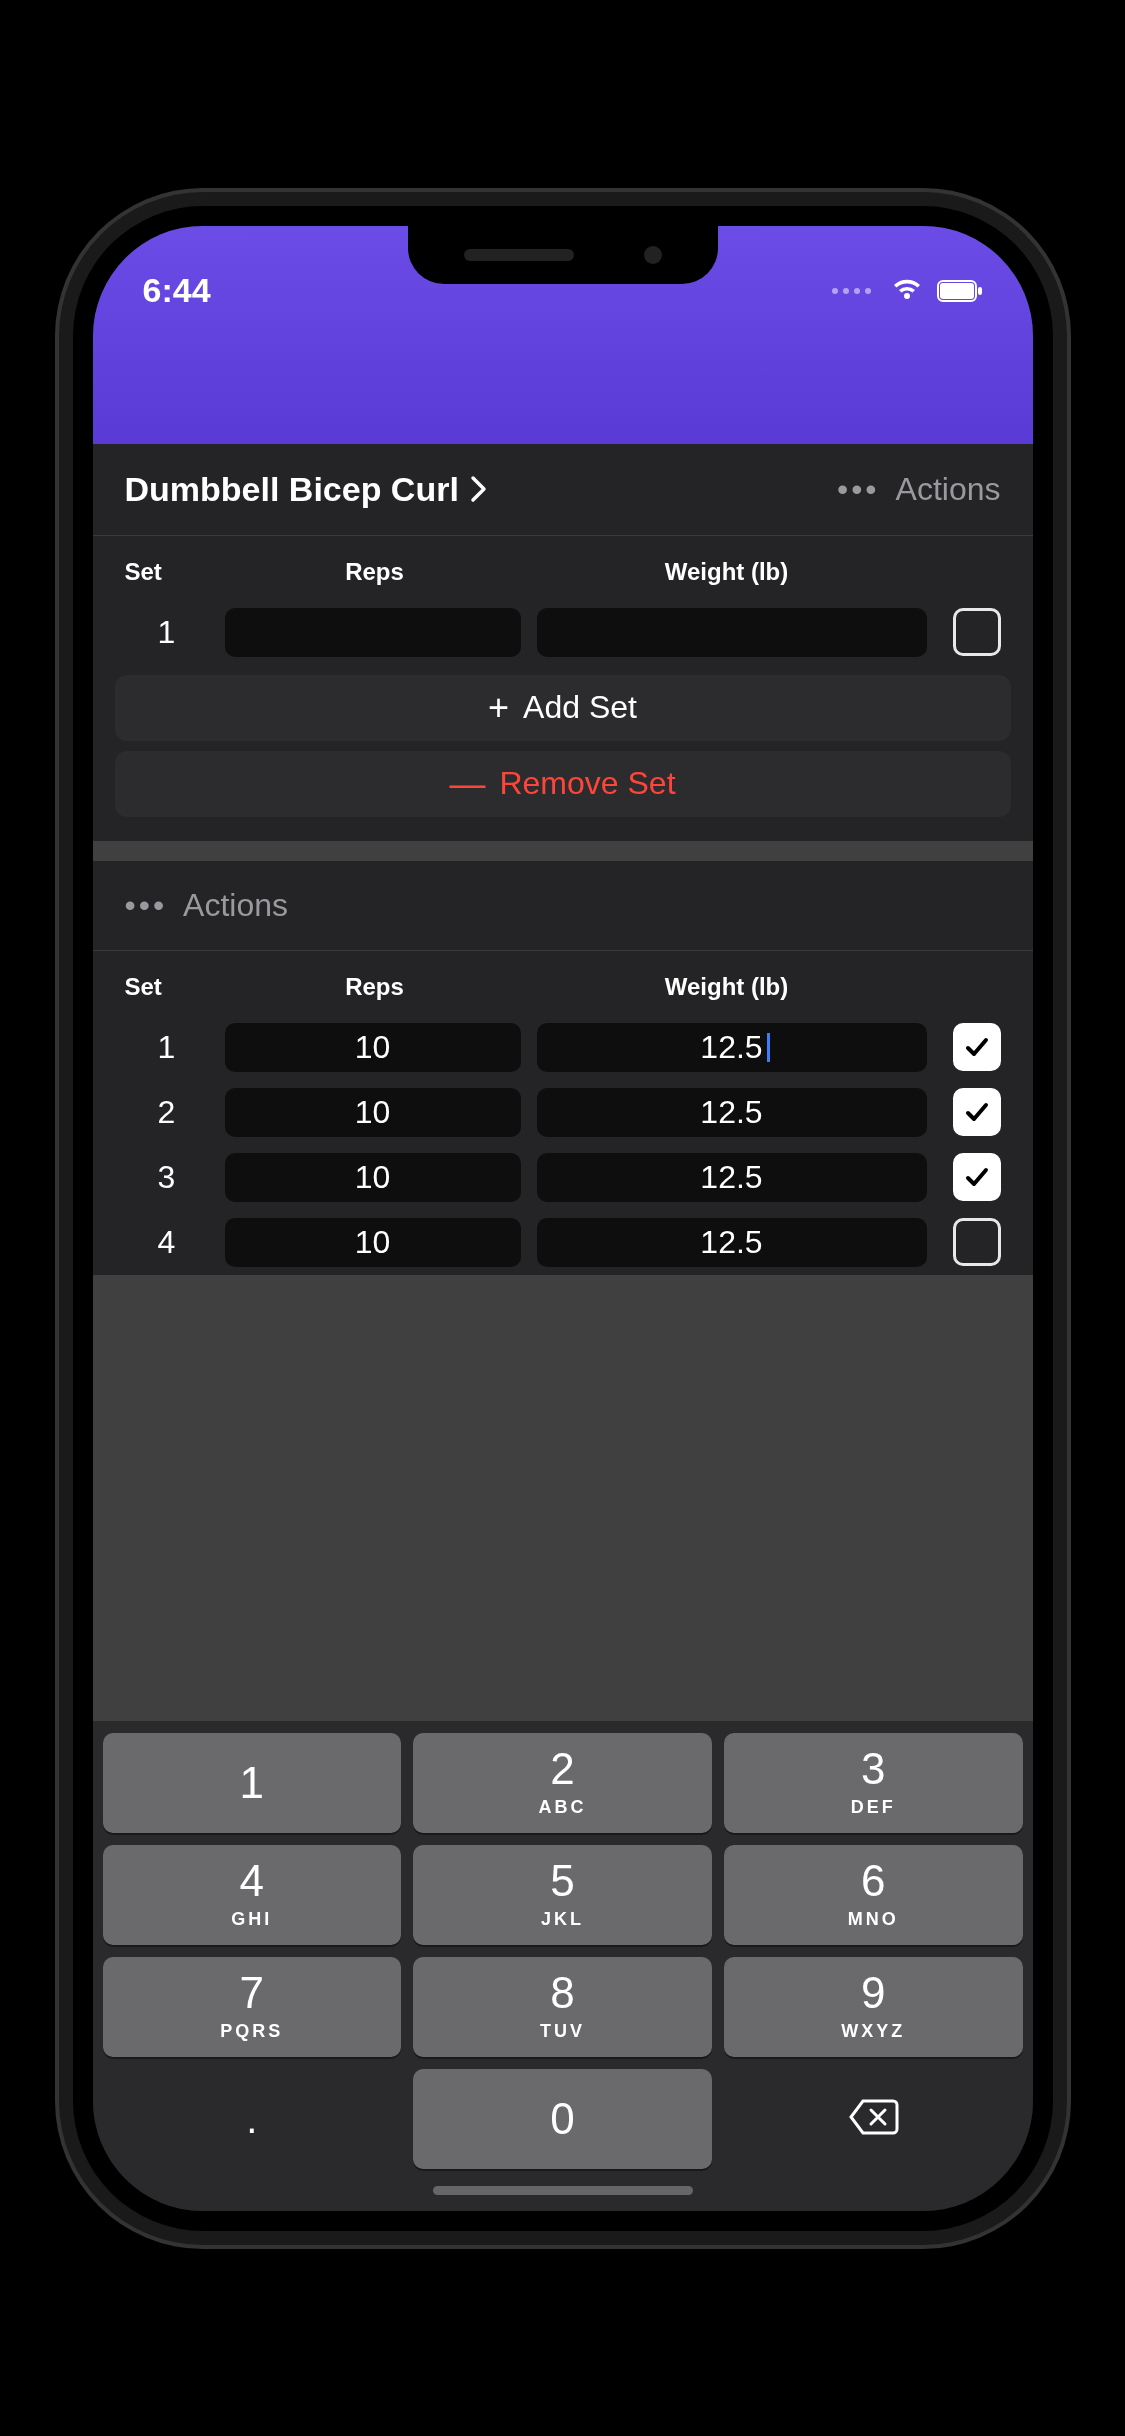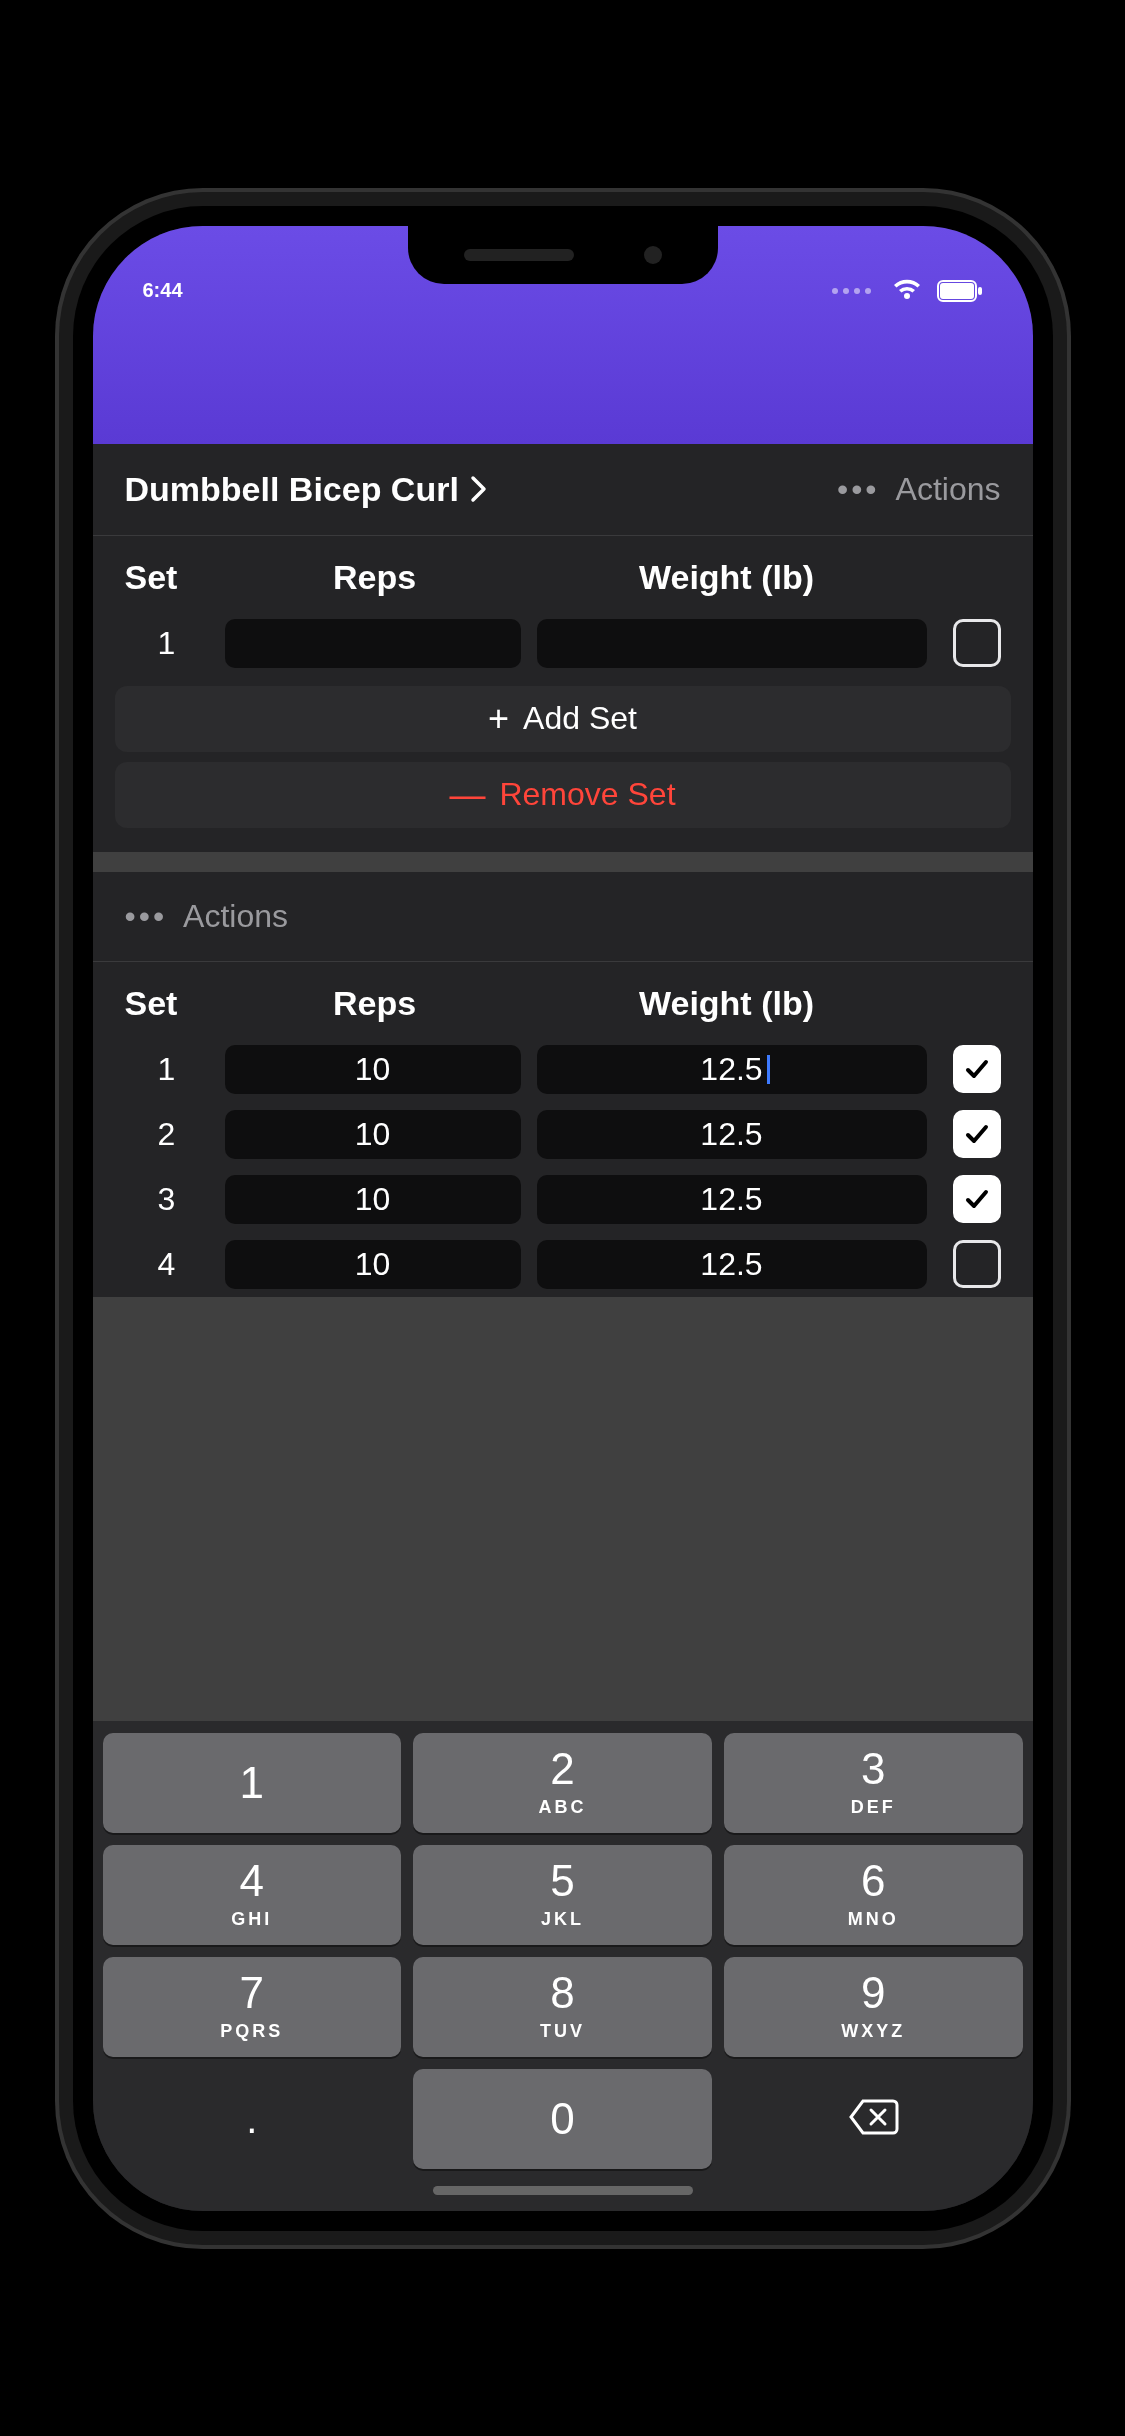--- a/index.html
+++ b/index.html
@@ -42,21 +42,21 @@
     padding-top: 30px;
     height: 218px;
     flex: 0 0 auto;
     color: #fff;
     position: relative;
   }
   .statusbar {
     height: 70px;
     display:flex; align-items:center; justify-content:space-between;
     padding: 0 50px;
-    font-size: 20px; font-weight:600;
+    font-size: 34px; font-weight:600;
   }
   .status-right { display:flex; align-items:center; gap:14px; }
   .dots { display:flex; gap:5px; opacity:0.5; margin-right:6px;}
   .dots span{ width:6px;height:6px;background:#fff;border-radius:50%;}
   .wifi-icon svg, .batt-icon svg { display:block; }
   .nav {
     display:flex; align-items:center;
     padding: 18px 40px 0 40px;
     position:relative;
     height: 90px;
@@ -84,21 +84,21 @@
     padding: 26px 32px;
     border-bottom: 1px solid #3a3a3c;
   }
   .ex-title { color:#fff; font-size:34px; font-weight:600; display:flex; align-items:center; gap:10px;}
   .actions { color:#9a9a9e; font-size:32px; display:flex; align-items:center; gap:16px;}
   .ellipsis { letter-spacing:3px; }
   
   .thead {
     display:flex; align-items:center;
     padding: 22px 32px 14px 32px;
-    color:#fff; font-size:34px; font-weight:600;
+    color:#fff; font-size:24px; font-weight:600;
   }
   .col-set { width:100px; }
   .col-reps { width:300px; text-align:center;}
   .col-weight { flex:1; text-align:center;}
   .col-check { width:72px; }
   
   .row {
     display:flex; align-items:center;
     padding: 8px 32px;
     gap:16px;

